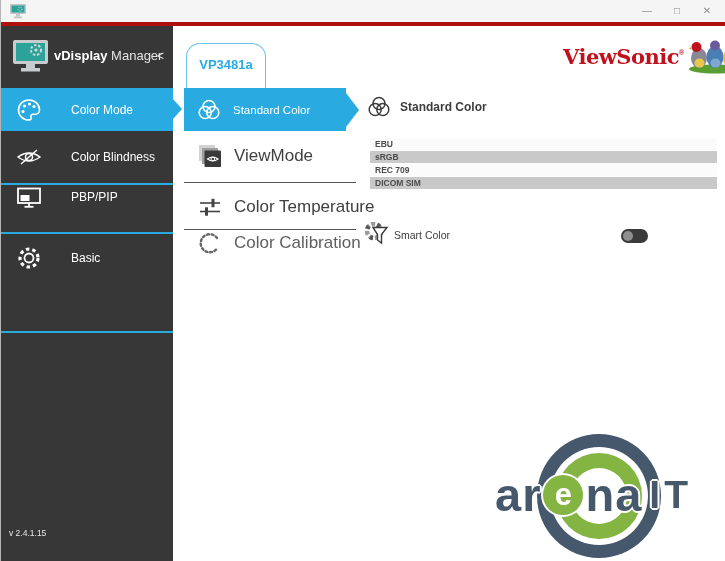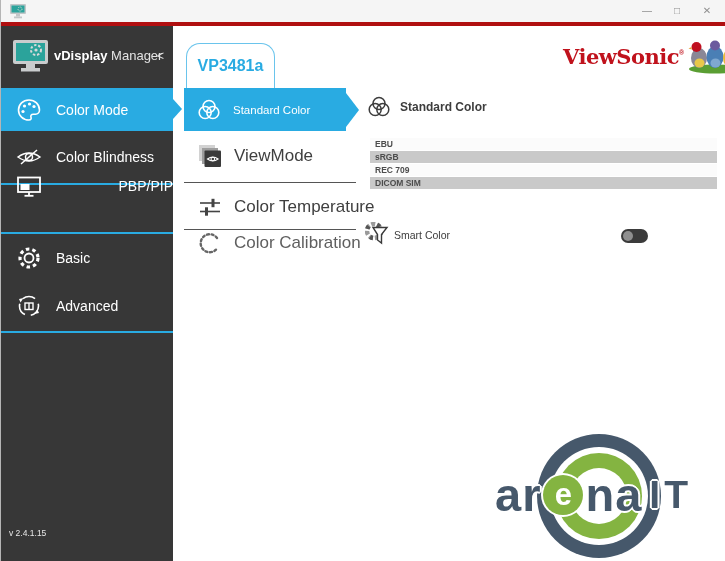--- a/index.html
+++ b/index.html
@@ -16,38 +16,38 @@
   .red-line{position:absolute;left:0;top:22px;width:725px;height:4px;background:#b00f10;}
 
   
   .sidebar{position:absolute;left:0;top:26px;width:172px;height:535px;background:#373737;}
   .sb-header{position:absolute;left:0;top:0;width:172px;height:62px;}
   .sb-logo{position:absolute;left:11px;top:13px;width:37px;height:34px;}
   .sb-title{position:absolute;left:53px;top:22px;font-size:13px;color:#fff;white-space:nowrap;}
   .sb-title .bold{font-weight:bold;}
   .sb-title .light{color:#e4e4e4;}
   .sb-collapse{position:absolute;right:9px;top:23px;color:#e0e0e0;font-size:12px;}
-  .sb-item{position:absolute;left:0;width:172px;display:flex;align-items:center;color:#fff;font-size:14px;}
+  .sb-item{position:absolute;left:0;width:172px;display:flex;align-items:center;color:#fff;font-size:12px;gap:15px;}
   .sb-item .icon{width:26px;height:26px;margin-left:15px;flex:0 0 auto;}
   .sb-item .label{margin-left:14px;}
   .sb-cm{top:62px;height:43px;background:#29abe2;}
   .sb-cb{top:105px;height:52px;}
-  .sb-pbp{top:143px;height:34px;justify-content:space-between;}
+  .sb-pbp{top:154px;height:34px;}
   .sb-basic{top:208px;height:47px;}
   .sb-adv{top:255px;height:50px;}
   .sb-div{position:absolute;left:0;width:172px;height:2px;background:#29abe2;}
   .sb-div1{top:157px;} .sb-div2{top:206px;} .sb-div3{top:305px;}
   .sb-arrow{position:absolute;left:172px;top:73px;width:0;height:0;
             border-left:9px solid #29abe2;border-top:10px solid transparent;border-bottom:10px solid transparent;}
   .sb-version{position:absolute;left:8px;top:502px;font-size:8.5px;color:#e8e8e8;}
 
   
-  .device-tab{position:absolute;left:185px;top:43px;width:89px;height:46px;box-sizing:border-box;
+  .device-tab{position:absolute;left:185px;top:43px;width:80px;height:46px;box-sizing:border-box;
               border:1px solid #6ac4ec;border-bottom:none;border-radius:14px 14px 0 0;
-              color:#29abe2;font-weight:bold;font-size:16px;text-align:center;padding-top:13px;}
+              color:#29abe2;font-weight:bold;font-size:13px;text-align:center;padding-top:13px;}
   .std-color{position:absolute;left:183px;top:88px;width:162px;height:43px;background:#29abe2;
              color:#fff;display:flex;align-items:center;font-size:11.5px;}
   .std-color .icon{width:24px;height:24px;margin-left:13px;}
   .std-color .label{margin-left:12px;}
   .std-arrow{position:absolute;left:345px;top:93px;width:0;height:0;
              border-left:13px solid #29abe2;border-top:17px solid transparent;border-bottom:17px solid transparent;}
   .mid-item{position:absolute;left:183px;width:162px;display:flex;align-items:center;color:#3f3f3f;font-size:17px;}
   .mid-item .icon{width:24px;height:24px;margin-left:14px;flex:0 0 auto;}
   .mid-item .label{margin-left:12px;white-space:nowrap;}
   .mi-vm{top:137px;height:38px;}
@@ -165,30 +165,20 @@
     <div class="sb-div sb-div2"></div>
 
     <div class="sb-item sb-basic">
       <svg class="icon" viewBox="0 0 26 26">
         <circle cx="13" cy="13" r="9" fill="none" stroke="#fff" stroke-width="3.2" stroke-dasharray="3.5 3"></circle>
         <circle cx="13" cy="13" r="4.5" fill="none" stroke="#fff" stroke-width="1.8"></circle>
       </svg>
       <span class="label">Basic</span>
     </div>
 
-    <div class="sb-item sb-adv">
-      <svg class="icon" viewBox="0 0 26 26">
-        <circle cx="13" cy="13" r="9.5" fill="none" stroke="#fff" stroke-width="1.6" stroke-dasharray="13 6"></circle>
-        <polygon points="3,6 7.5,5 4.5,9.5" fill="#fff"></polygon>
-        <polygon points="23,20 18.5,21 21.5,16.5" fill="#fff"></polygon>
-        <rect x="9" y="10" width="8" height="6.5" fill="none" stroke="#fff" stroke-width="1.4"></rect>
-        <line x1="13" y1="10" x2="13" y2="16.5" stroke="#fff" stroke-width="1.4"></line>
-      </svg>
-      <span class="label">Advanced</span>
-    </div>
     <div class="sb-div sb-div3"></div>
     <div class="sb-arrow"></div>
     <div class="sb-version">v 2.4.1.15</div>
   </div>
 
   <div class="device-tab">VP3481a</div>
 
   <div class="std-color">
     <svg class="icon" viewBox="0 0 24 24">
       <circle cx="12" cy="8.5" r="6" fill="none" stroke="#fff" stroke-width="1.6"></circle>

